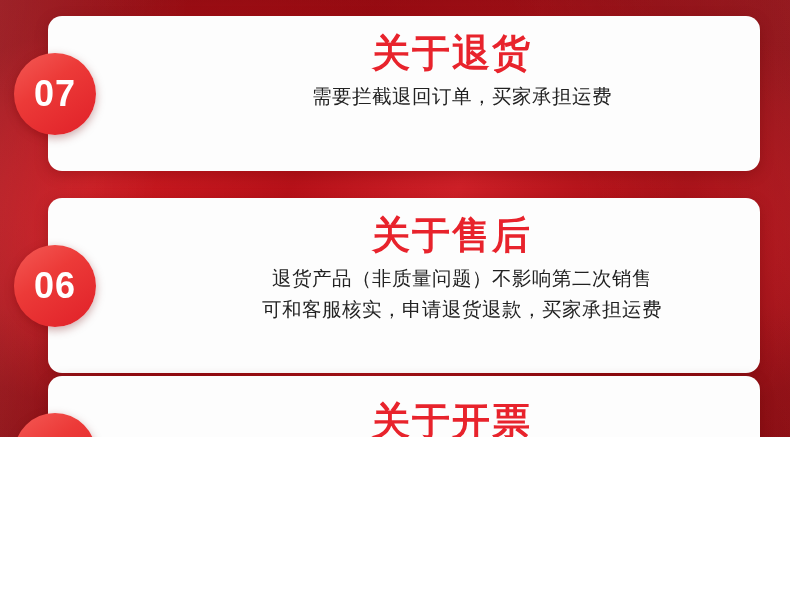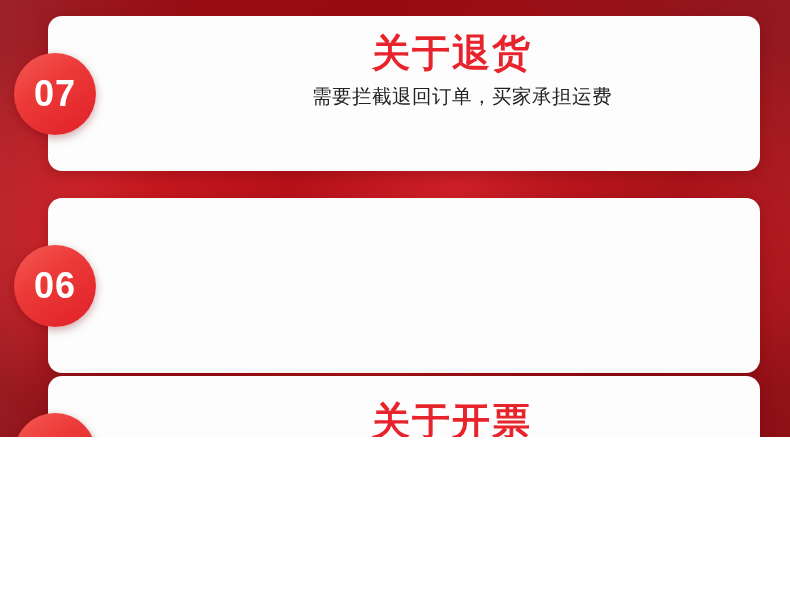--- a/index.html
+++ b/index.html
@@ -104,20 +104,25 @@
     <div class="card-body">
       <h2 class="card-title">关于退货</h2>
       <div class="card-line">需要拦截退回订单，买家承担运费</div>
     </div>
   </section>
 
   <section class="card" id="card-08">
     <div class="badge">
       <span>06</span>
     </div>
+    <div class="card-body">
+      <h2 class="card-title">关于售后</h2>
+      <div class="card-line">退货产品（非质量问题）不影响第二次销售</div>
+      <div class="card-line">可和客服核实，申请退货退款，买家承担运费</div>
+    </div>
   </section>
 
   <section class="card" id="card-09">
     <div class="badge">
       <span>09</span>
     </div>
     <div class="card-body">
       <h2 class="card-title">关于开票</h2>
     </div>
   </section>

